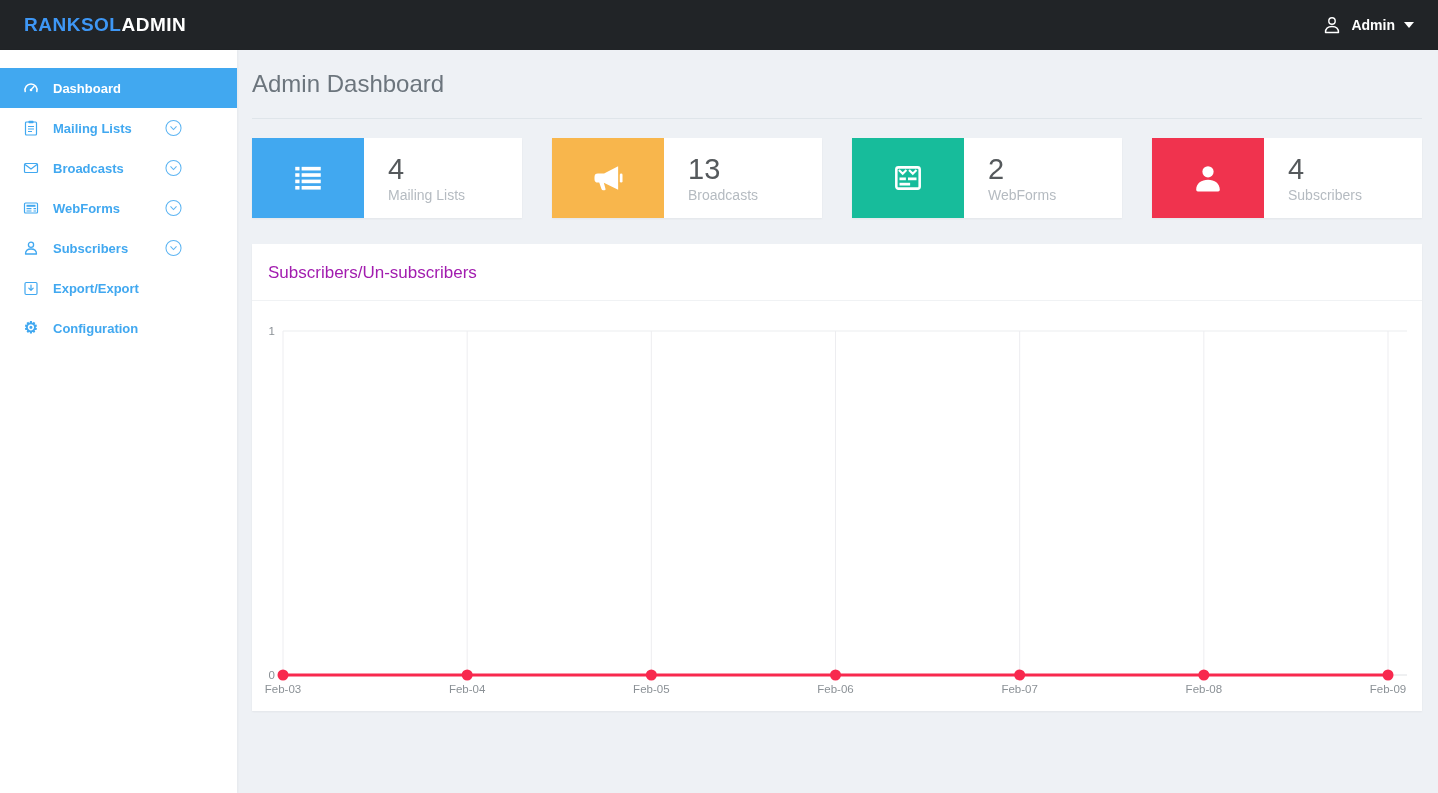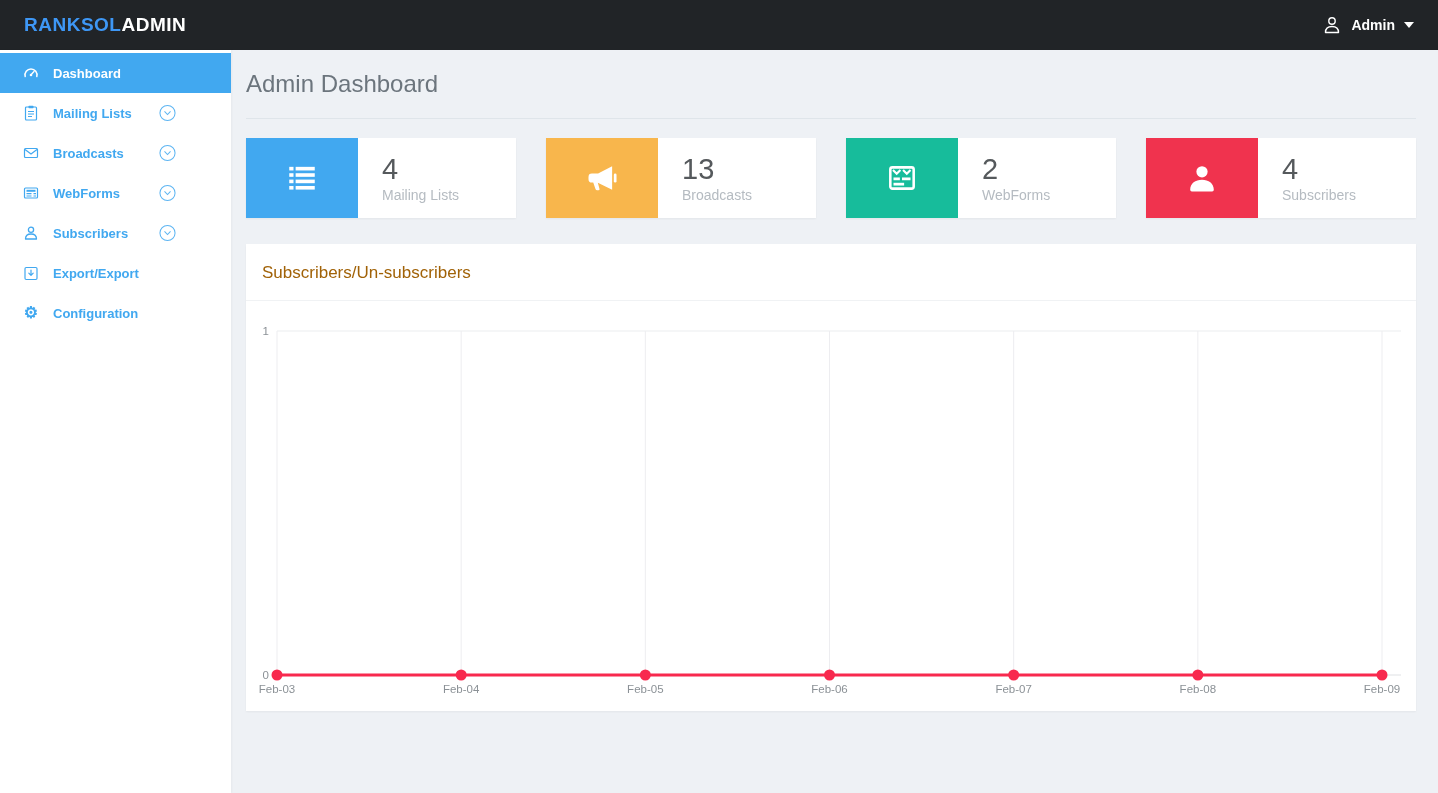--- a/index.html
+++ b/index.html
@@ -10,45 +10,45 @@
   .topbar { height:50px; background:var(--topbar-bg,#212427); display:flex;
     align-items:center; justify-content:space-between; padding:0 24px; }
   .brand { font-size:19px; font-weight:bold; letter-spacing:.5px; cursor:pointer; }
   .brand .p1 { color:var(--brand-blue,#3e97f5); }
   .brand .p2 { color:#fff; }
   .user-menu { display:flex; align-items:center; gap:9px; cursor:pointer; }
   .user-menu .u-label { color:#fff; font-size:14px; font-weight:bold; }
 
   
   .layout { display:flex; height:743px; }
-  .sidebar { width:240px; background:#fff; box-shadow:1px 0 2px rgba(0,0,0,.04); padding-top:3px; }
+  .sidebar { width:240px; background:#fff; box-shadow:1px 0 2px rgba(0,0,0,.04); padding-top:18px; }
   .side-item { position:relative; height:40px; display:flex; align-items:center;
     padding-left:22px; color:var(--accent,#41a8f0); font-size:13px; font-weight:bold;
     text-decoration:none; cursor:pointer; }
   .side-item .s-icon { width:18px; margin-right:13px; display:inline-flex;
     align-items:center; justify-content:center; font-size:15px; line-height:1; }
   .side-item.active { background:var(--accent,#41a8f0); color:#fff; }
   .chev { position:absolute; right:55px; top:50%; transform:translateY(-50%);
     display:inline-flex; opacity:.85; }
 
   
-  .main { flex:1; padding:0 22px 0 15px; }
+  .main { flex:1; padding:0 16px 0 15px; }
   .page-title { font-size:24px; font-weight:normal; color:#6c757d;
     padding:20px 0 20px 0; border-bottom:1px solid #dfe5ea; margin-bottom:19px; }
 
   .cards { display:flex; gap:30px; }
   .stat-card { flex:1; height:80px; background:#fff; display:flex;
     box-shadow:0 1px 2px rgba(0,0,0,.05); cursor:pointer; }
   .stat-card .icon-box { width:112px; display:flex; align-items:center; justify-content:center; }
   .stat-card .info { display:flex; flex-direction:column; justify-content:center; padding-left:24px; }
   .stat-card .num { font-size:29px; color:#55595c; line-height:1.15; font-weight:normal; }
   .stat-card .lbl { font-size:14px; color:#b5bbc1; }
 
   .chart-panel { margin-top:26px; background:#fff; box-shadow:0 1px 2px rgba(0,0,0,.05); }
-  .chart-panel h2 { font-size:17px; font-weight:normal; color:#a16207;
+  .chart-panel h2 { font-size:17px; font-weight:normal; color:#a21caf;
     padding:19px 16px 17px; border-bottom:1px solid #f0f2f4; }
   .chart-body { padding:0; }
   .chart-body svg { display:block; width:1170px; height:410px; }
   .tick-label { font-size:11.5px; fill:#8b9196; font-family:"Liberation Sans",sans-serif; }
 </style>
 </head>
 <body>
 
 <header class="topbar">
   <div class="brand">

